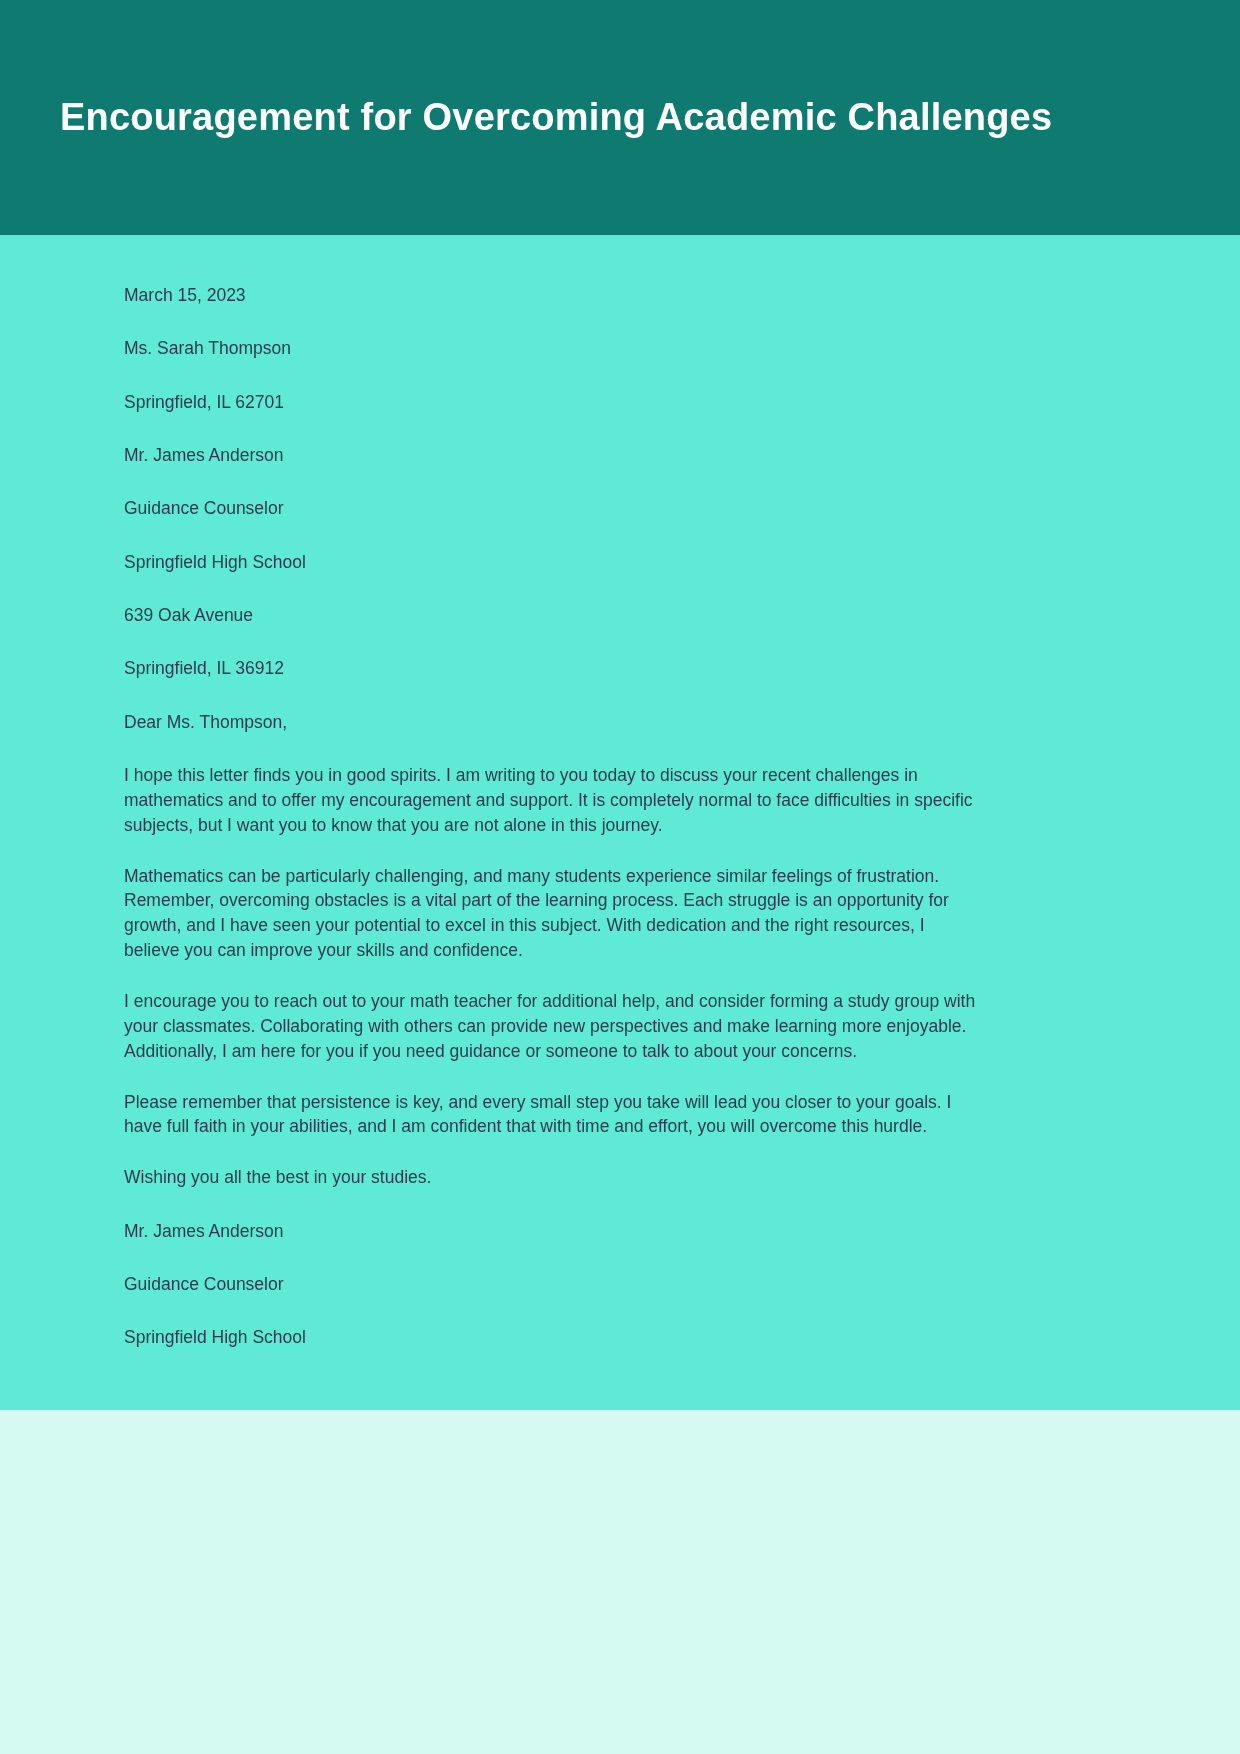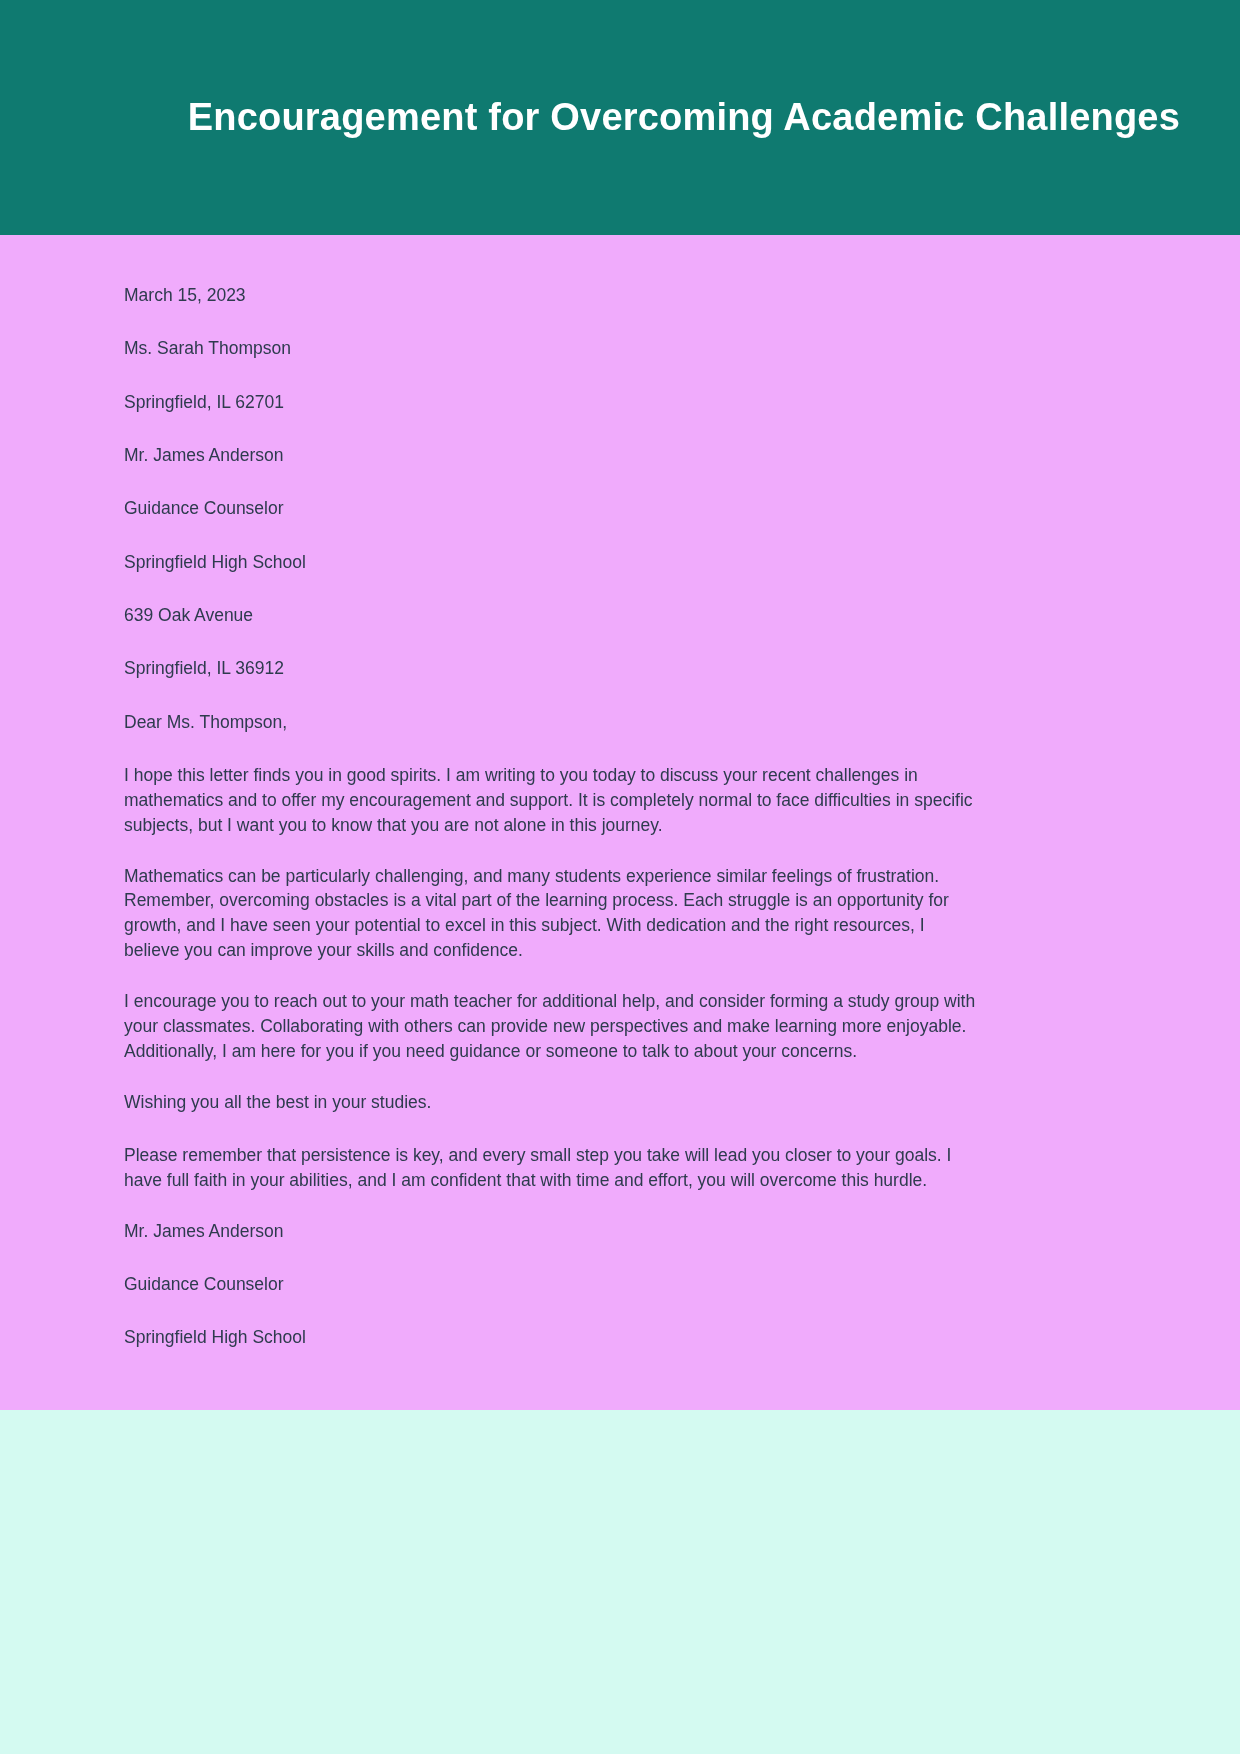--- a/index.html
+++ b/index.html
@@ -23,41 +23,41 @@
     overflow: hidden;
   }
 
   
   .letter-header {
     width: 100%;
     height: 235px;
     background: #0f7a70;
     display: flex;
     align-items: center;
-    justify-content: flex-end;
+    justify-content: flex-start;
     box-sizing: border-box;
     padding: 0 60px;
   }
 
   .letter-title {
     color: #ffffff;
     font-family: "Liberation Sans", sans-serif;
     font-size: 38px;
     font-weight: bold;
     line-height: 1.25;
     letter-spacing: 0.2px;
     text-align: center;
     margin: 0;
   }
 
   
   .letter-body {
     box-sizing: border-box;
     padding: 48px 260px 60px 124px;
-    background: #f0abfc;
+    background: #5eead4;
   }
 
   .block {
     color: #2e3b4e;
     font-family: "Liberation Sans", sans-serif;
     font-size: 17.5px;
     line-height: 1.42;
     margin: 0 0 28.5px 0;
     text-align: left;
   }
@@ -90,22 +90,22 @@
     <p class="block">Guidance Counselor</p>
     <p class="block">Springfield High School</p>
     <p class="block">639 Oak Avenue</p>
     <p class="block">Springfield, IL 36912</p>
 
     <p class="block">Dear Ms. Thompson,</p>
 
     <p class="block para">I hope this letter finds you in good spirits. I am writing to you today to discuss your recent challenges in mathematics and to offer my encouragement and support. It is completely normal to face difficulties in specific subjects, but I want you to know that you are not alone in this journey.</p>
     <p class="block para">Mathematics can be particularly challenging, and many students experience similar feelings of frustration. Remember, overcoming obstacles is a vital part of the learning process. Each struggle is an opportunity for growth, and I have seen your potential to excel in this subject. With dedication and the right resources, I believe you can improve your skills and confidence.</p>
     <p class="block para">I encourage you to reach out to your math teacher for additional help, and consider forming a study group with your classmates. Collaborating with others can provide new perspectives and make learning more enjoyable. Additionally, I am here for you if you need guidance or someone to talk to about your concerns.</p>
+    <p class="block para">Please remember that persistence is key, and every small step you take will lead you closer to your goals. I have full faith in your abilities, and I am confident that with time and effort, you will overcome this hurdle.</p>
+
     <p class="block">Wishing you all the best in your studies.</p>
-
-    <p class="block para">Please remember that persistence is key, and every small step you take will lead you closer to your goals. I have full faith in your abilities, and I am confident that with time and effort, you will overcome this hurdle.</p>
 
     <p class="block">Mr. James Anderson</p>
     <p class="block">Guidance Counselor</p>
     <p class="block">Springfield High School</p>
 
   </div>
 </div>
 
 </body></html>

